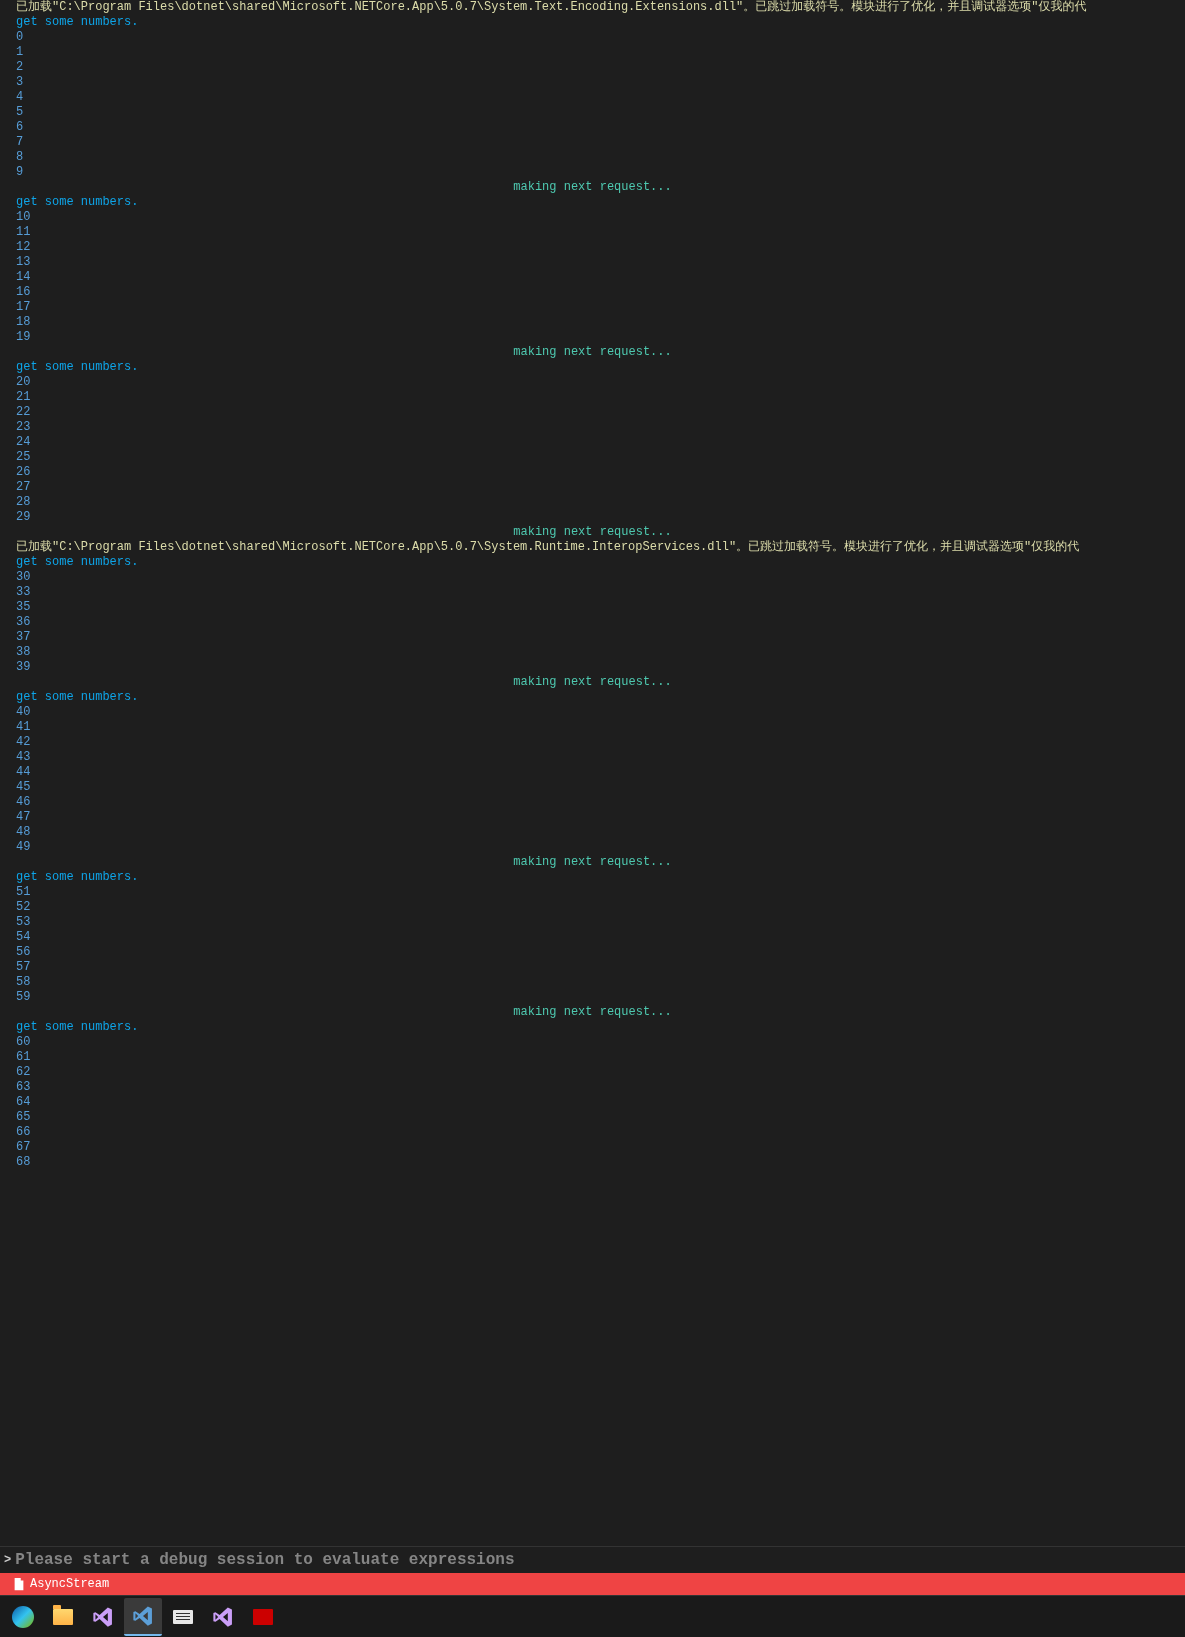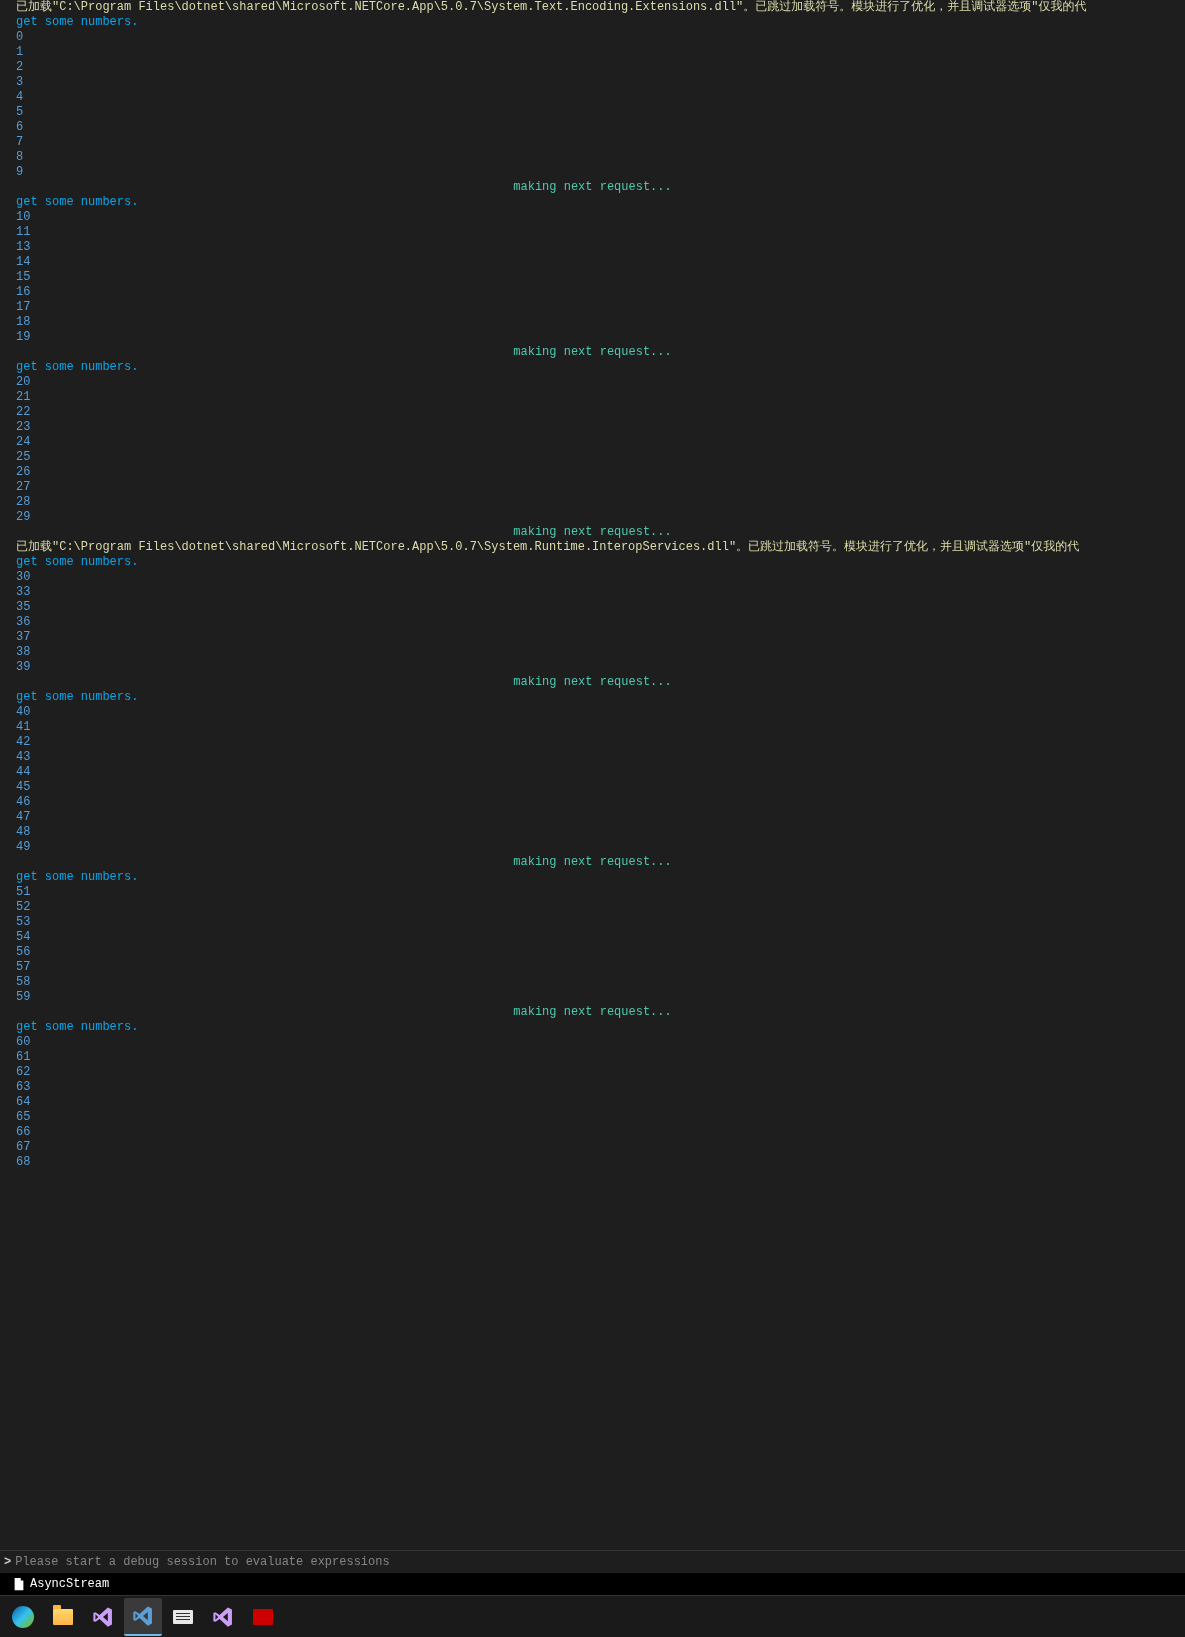--- a/index.html
+++ b/index.html
@@ -52,29 +52,30 @@
       padding: 0 4px;
       font-weight: bold;
     }
     .repl-input {
       flex: 1;
       background: transparent;
       border: none;
       outline: none;
       color: #858585;
       font-family: Consolas, 'Courier New', monospace;
-      font-size: 12px;
+      font-size: 16px;
       padding: 2px 0;
+      font-weight: bold;
     }
     .repl-input::placeholder {
       color: #858585;
     }
     .status-bar {
       height: 22px;
-      background-color: #000000;
+      background-color: #ef4444;
       color: #ffffff;
       display: flex;
       align-items: center;
       font-size: 12px;
       padding: 0 8px;
     }
     .status-item {
       display: flex;
       align-items: center;
       gap: 4px;
@@ -175,23 +176,23 @@
     <div class="line number">4</div>
     <div class="line number">5</div>
     <div class="line number">6</div>
     <div class="line number">7</div>
     <div class="line number">8</div>
     <div class="line number">9</div>
     <div class="line making">making next request...</div>
     <div class="line get">get some numbers.</div>
     <div class="line number">10</div>
     <div class="line number">11</div>
+    <div class="line number">12</div>
     <div class="line number">13</div>
     <div class="line number">14</div>
-    <div class="line number">15</div>
     <div class="line number">16</div>
     <div class="line number">17</div>
     <div class="line number">18</div>
     <div class="line number">19</div>
     <div class="line making">making next request...</div>
     <div class="line get">get some numbers.</div>
     <div class="line number">20</div>
     <div class="line number">21</div>
     <div class="line number">22</div>
     <div class="line number">23</div>

